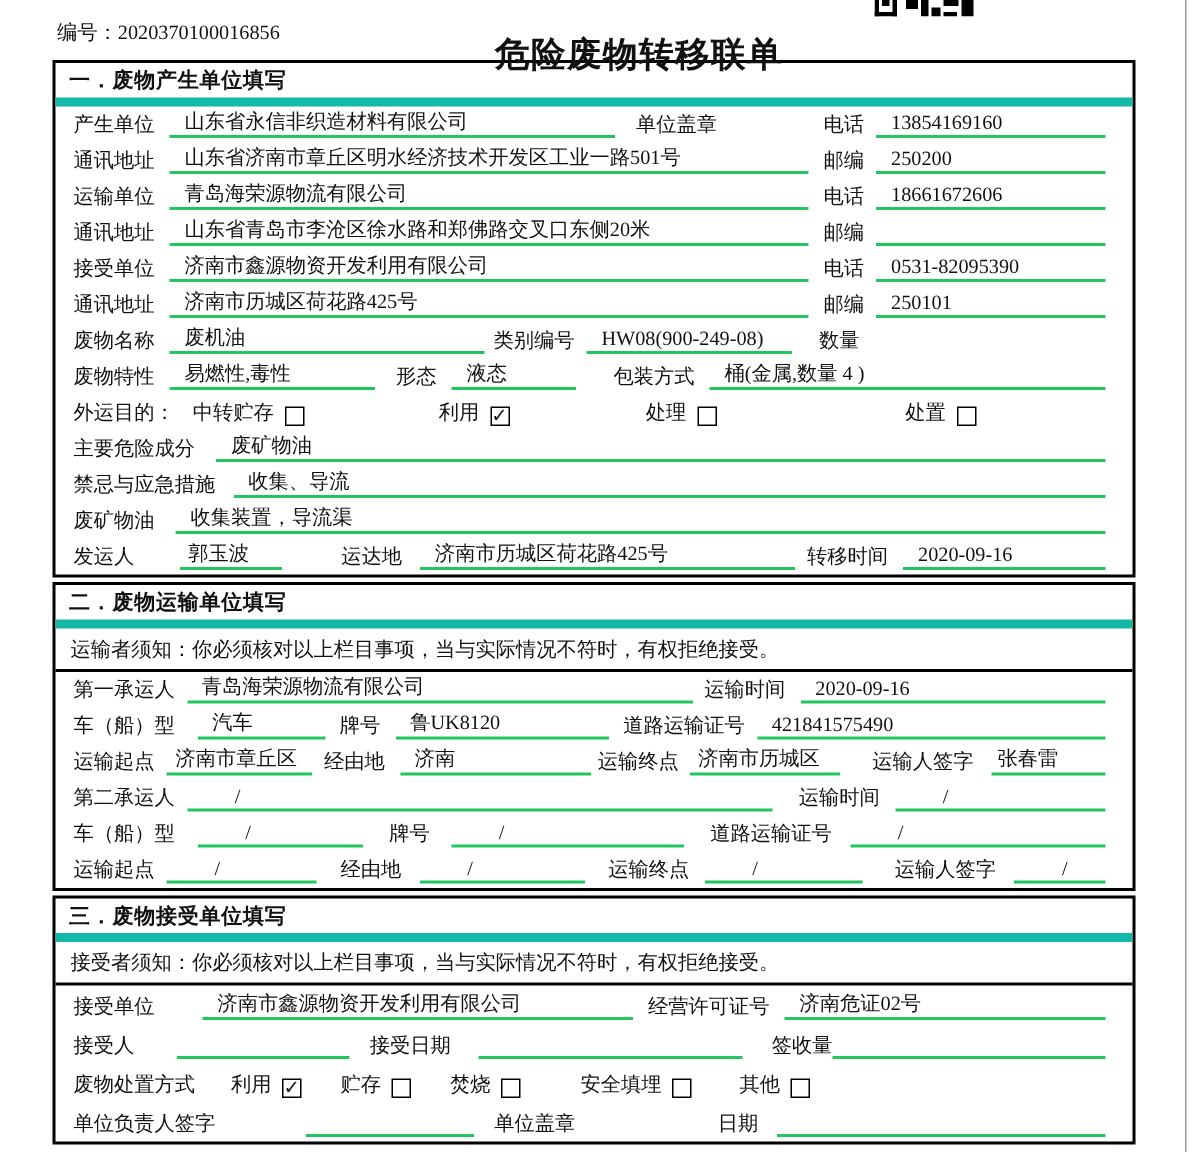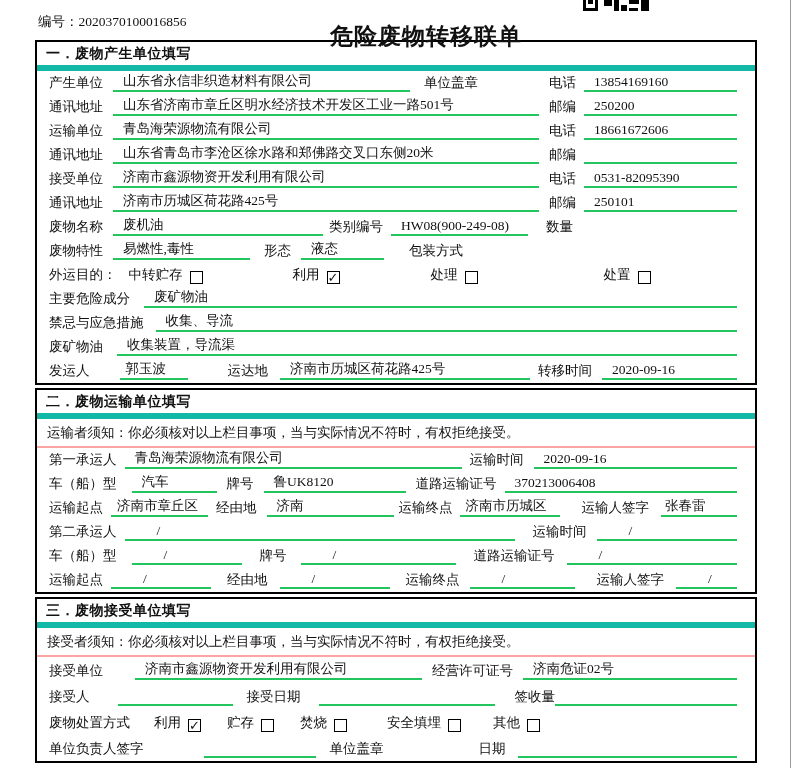--- a/index.html
+++ b/index.html
@@ -9,21 +9,21 @@
     font-family:"Liberation Serif","DejaVu Serif",serif;
     font-size:13.5px; color:#111;
   }
   .page-edge { position:absolute; top:0; bottom:0; right:5px; width:1px; background:#9a9a9a; }
   .hd { position:relative; height:40px; }
   .doc-no { position:absolute; left:38px; top:13px; font-size:13.5px; }
   .doc-title { position:absolute; left:330px; top:6px; font-size:23px; font-weight:bold; letter-spacing:1px;margin-top:15px; }
   .qr { position:absolute; left:583px; top:0; }
   .box { margin:0 39px 3px 35px; border:2px solid #000; background:#fff; }
   .st { font-weight:bold; font-size:14px; padding:3px 8px 2px 9px; border-bottom:6px solid #14b8a6; letter-spacing:.5px; }
-  .notice { height:29px; display:flex; align-items:center; padding:0 10px; border-bottom:2px solid #fca5a5; }
+  .notice { height:29px; display:flex; align-items:center; padding:0 10px; border-bottom:2px solid #000000; }
   .r { display:flex; align-items:flex-end; height:24px; padding:0 18px 3px 12px; }
   .s3 .r { height:26px; }
   .l { white-space:nowrap; flex:none; }
   .v { border-bottom:2px solid #22c55e; padding:0 4px 0 10px; white-space:nowrap; overflow:hidden; flex:none; min-height:16px; }
   .f { flex:1 1 auto; }
   .sl { padding-left:32px; }
   .opt { display:inline-flex; align-items:flex-end; flex:none;text-align:center; }
   .cb { width:13px; height:13px; border:1.5px solid #000; margin-left:7px; display:inline-flex; align-items:center; justify-content:center; font-size:13px; font-weight:bold; line-height:1; overflow:visible; flex:none; font-family:"DejaVu Sans",sans-serif; }
   .ft { margin:4px 0 0 38px; font-size:13.5px; }
 </style>
@@ -105,20 +105,21 @@
       <span class="v" style="width:137px">HW08(900-249-08)</span>
       <span class="l" style="margin-left:18px;margin-right:8px">数量</span>
     </div>
 
     <div class="r">
       <span class="l">废物特性</span>
       <span class="v" style="width:137px;margin-left:10px">易燃性,毒性</span>
       <span class="l" style="margin-left:14px;margin-right:10px">形态</span>
       <span class="v" style="width:83px">液态</span>
       <span class="l" style="margin-left:25px;margin-right:10px">包装方式</span>
+      <span class="v f">桶(金属,数量 4 )</span>
     </div>
 
     <div class="r">
       <span class="l">外运目的：</span>
       <span class="opt" style="margin-left:12px">
         <span>中转贮存</span>
         <span class="cb"></span>
       </span>
       <span class="opt" style="margin-left:90px">
         <span>利用</span>
@@ -169,21 +170,21 @@
       <span class="l" style="margin-left:8px;margin-right:10px">运输时间</span>
       <span class="v f">2020-09-16</span>
     </div>
 
     <div class="r">
       <span class="l">车（船）型</span>
       <span class="v" style="width:85px;margin-left:15px">汽车</span>
       <span class="l" style="margin-left:10px;margin-right:10px">牌号</span>
       <span class="v" style="width:142px">鲁UK8120</span>
       <span class="l" style="margin-left:10px;margin-right:8px">道路运输证号</span>
-      <span class="v f">370213006408</span>
+      <span class="v f">421841575490</span>
     </div>
 
     <div class="r">
       <span class="l">运输起点</span>
       <span class="v" style="width:97px;margin-left:8px;padding-left:6px">济南市章丘区</span>
       <span class="l" style="margin-left:8px;margin-right:10px">经由地</span>
       <span class="v" style="width:127px">济南</span>
       <span class="l" style="margin-left:5px;margin-right:7px">运输终点</span>
       <span class="v" style="width:100px;padding-left:6px">济南市历城区</span>
       <span class="l" style="margin-left:22px;margin-right:12px">运输人签字</span>

